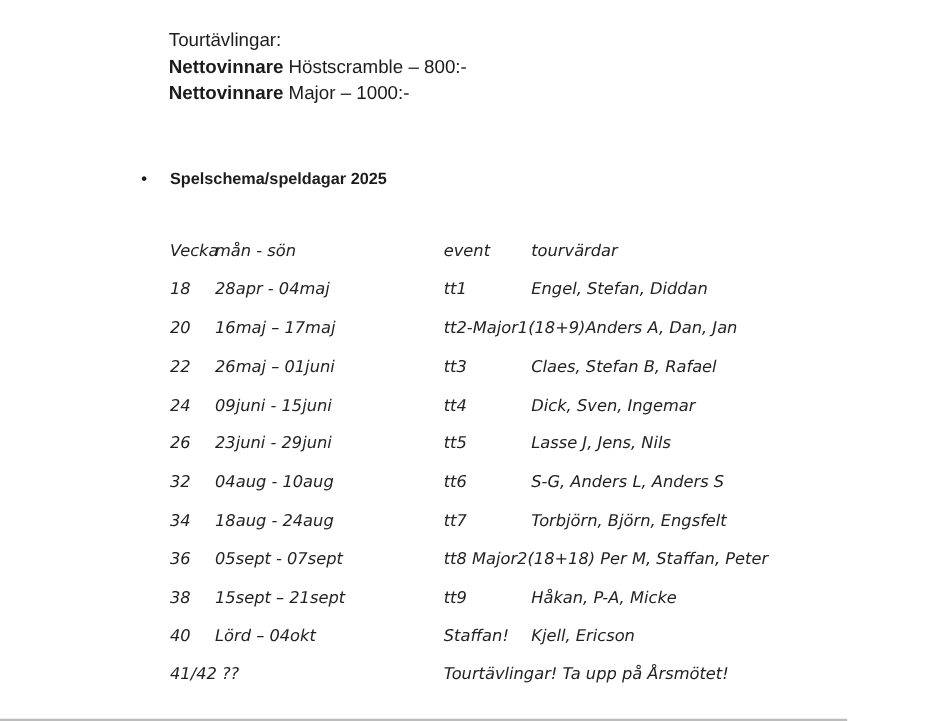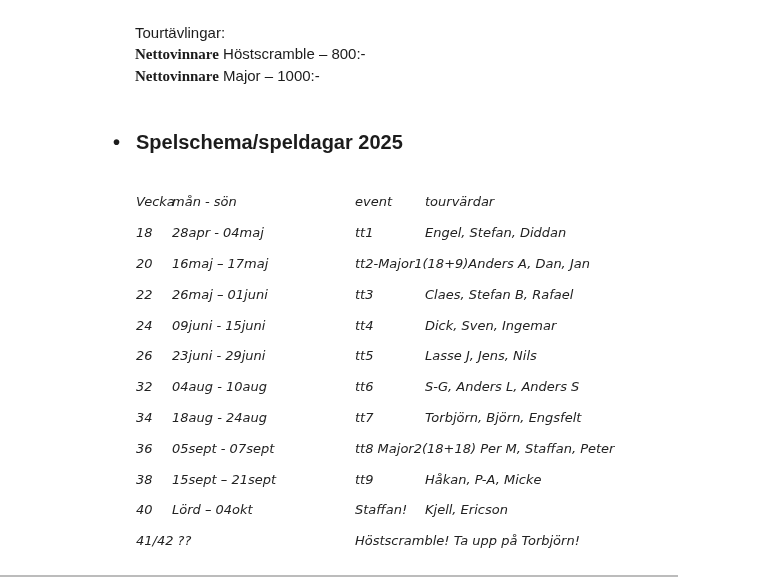--- a/index.html
+++ b/index.html
@@ -16,28 +16,28 @@
 
   
   .intro {
     position: absolute;
     left: 135px;
     top: 22px;
     font-size: 15px;
     line-height: 21px;
     white-space: nowrap;
   }
-  .b { font-weight: bold; font-family: Liberation Serif, serif; }
+  .b { font-weight: bold; }
 
   
   .bullet-heading {
     position: absolute;
     left: 113px;
     top: 132px;
-    font-size: 20px;
+    font-size: 13px;
     line-height: 21px;
     font-weight: bold;
     white-space: nowrap;
   }
   .bullet-heading .bullet {
     display: inline-block;
     width: 23px;
     font-weight: bold;
   }
   .subtitle {
@@ -159,18 +159,18 @@
         <span class="cell col-hosts">Håkan, P-A, Micke</span>
       </div>
       <div class="srow">
         <span class="cell col-week">40</span>
         <span class="cell col-dates">Lörd – 04okt</span>
         <span class="cell col-event">Staffan!</span>
         <span class="cell col-hosts">Kjell, Ericson</span>
       </div>
       <div class="srow">
         <span class="cell col-week">41/42 ??</span>
-        <span class="cell col-event">Höstscramble! Ta upp på Torbjörn!</span>
+        <span class="cell col-event">Tourtävlingar! Ta upp på Årsmötet!</span>
       </div>
     </div>
 
   <div class="bottom-line"></div>
 </div>
 
 </body></html>

